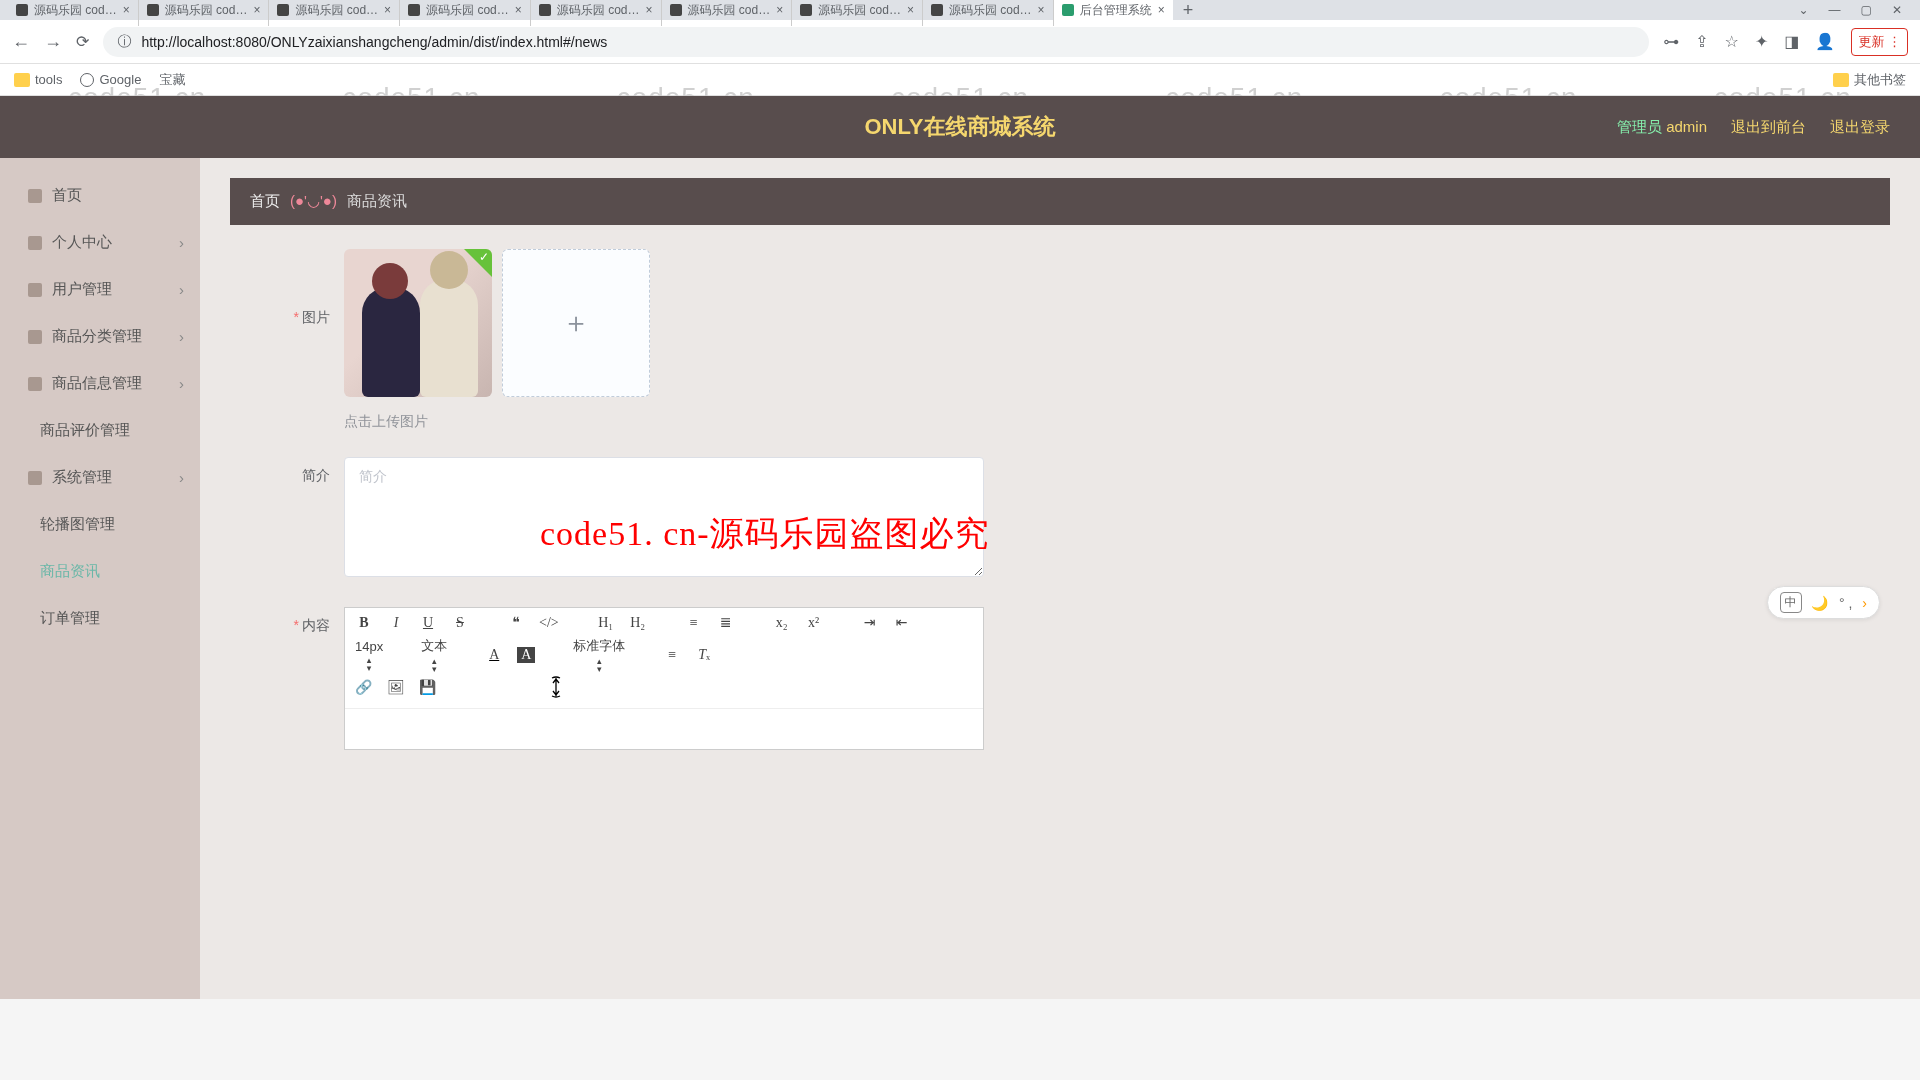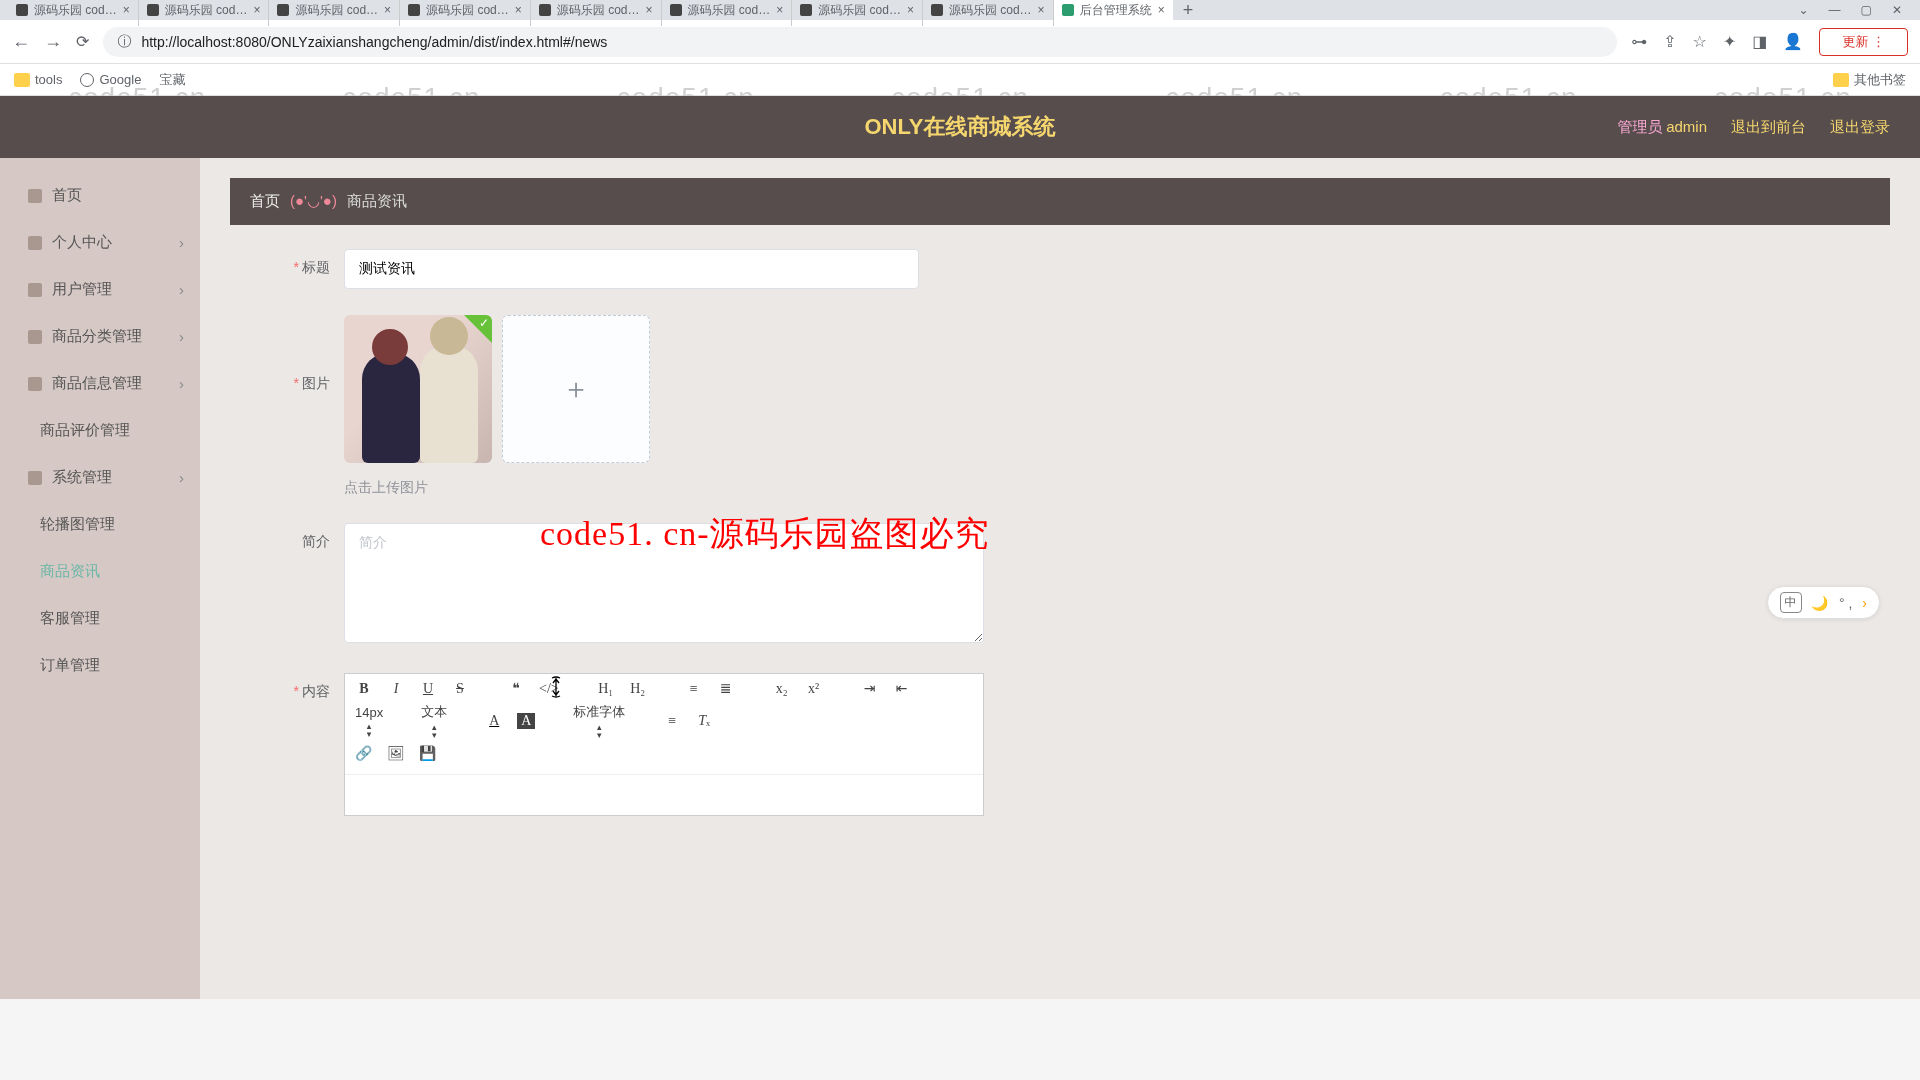--- a/index.html
+++ b/index.html
@@ -17,39 +17,39 @@
 .win-controls { margin-left: auto; display: flex; gap: 20px; padding-right: 10px; font-size: 12px; color: #5f6368; }
 
 .nav-bar { height: 44px; display: flex; align-items: center; padding: 0 12px; gap: 14px; border-bottom: 1px solid #e0e0e0; }
 .nav-arrow { color: #5f6368; font-size: 18px; cursor: pointer; }
 .nav-reload { color: #5f6368; font-size: 16px; cursor: pointer; }
 .url-bar { flex: 1; display: flex; align-items: center; background: #f1f3f4; border-radius: 20px; padding: 6px 14px; gap: 10px; font-size: 14px; color: #5f6368; }
 .url-info { font-size: 14px; }
 .url-text { color: #202124; }
 .url-host { color: #202124; font-weight: 500; }
 .nav-icons { display: flex; gap: 16px; align-items: center; color: #5f6368; font-size: 16px; }
-.refresh-btn { border: 1px solid #d93025; color: #d93025; padding: 4px 22px; border-radius: 4px; font-size: 13px; }
+.refresh-btn { border: 1px solid #d93025; color: #d93025; padding: 4px 6px; border-radius: 4px; font-size: 13px; }
 
 .bookmark-bar { height: 32px; display: flex; align-items: center; padding: 0 14px; gap: 18px; font-size: 13px; color: #5f6368; border-bottom: 1px solid #e0e0e0; }
 .bookmark { display: flex; align-items: center; gap: 5px; }
 .bm-folder { width: 16px; height: 14px; background: #ffd04c; border-radius: 2px; }
 .bm-globe { width: 14px; height: 14px; border: 1.5px solid #5f6368; border-radius: 50%; }
 .bookmark-right { margin-left: auto; }
 
 
 .app { position: relative; }
 .watermarks { position: absolute; inset: 0; pointer-events: none; z-index: 1; }
 .wm-row { display: flex; justify-content: space-around; color: #d0d0d0; font-size: 28px; font-weight: 400; letter-spacing: 1px; }
 .wm-row:nth-child(1){margin-top:-14px;} .wm-row + .wm-row { margin-top: 70px; }
 
 .app-header { height: 62px; background: #584d4d; display: flex; align-items: center; justify-content: center; position: relative; z-index: 2; }
 .app-title { color: #f5d76e; font-size: 22px; font-weight: 600; }
 .header-links { position: absolute; right: 30px; display: flex; gap: 24px; }
 .header-links span { color: #f5d76e; font-size: 15px; }
-.header-links .user { color: #f9a8d4; font-family: Liberation Serif, serif; }
+.header-links .user { color: #86efac; }
 
 .app-body { display: flex; height: 841px; position: relative; z-index: 2; }
 .sidebar { width: 200px; background: #d6c9c5; padding-top: 14px; }
 .side-item { padding: 14px 20px 14px 28px; color: #555; font-size: 15px; display: flex; align-items: center; gap: 10px; position: relative; }
 .side-item.expandable::after { content: '›'; position: absolute; right: 16px; color: #888; }
 .side-sub { padding: 14px 20px 14px 40px; color: #555; font-size: 15px; }
 .side-sub.active { color: #6ab7a8; }
 .side-icon { width: 14px; height: 14px; background: #a89890; border-radius: 2px; }
 
 .main { flex: 1; padding: 20px 30px; background: #ece8e6; }
@@ -300,36 +300,31 @@
           <span class="side-icon"></span>
           <span>商品信息管理</span>
         </div>
       <div class="side-sub"><span>商品评价管理</span></div>
       <div class="side-item expandable">
           <span class="side-icon"></span>
           <span>系统管理</span>
         </div>
       <div class="side-sub"><span>轮播图管理</span></div>
       <div class="side-sub active"><span>商品资讯</span></div>
-      <div class="side-sub"><span>客服管理</span></div>
       <div class="side-sub"><span>订单管理</span></div>
     </div>
 
     <div class="main">
       <div class="breadcrumb">
         <span class="home">首页</span>
         <span class="face">(●'◡'●)</span>
         <span class="current">商品资讯</span>
       </div>
 
       <div class="form">
-        <div class="form-row">
-          <div class="form-label"><span class="req">*</span><span>标题</span></div>
-          <div class="form-control"><input class="text-input" value="测试资讯" style=""></div>
-        </div>
 
         <div class="form-row">
           <div class="form-label" style="padding-top:60px;"><span class="req">*</span><span>图片</span></div>
           <div class="form-control">
             <div class="upload-area">
               <div class="upload-thumb">
                 <div class="char1"></div>
                   <div class="char2"></div>
                 <div class="corner"></div>
                   <div class="check">✓</div>

